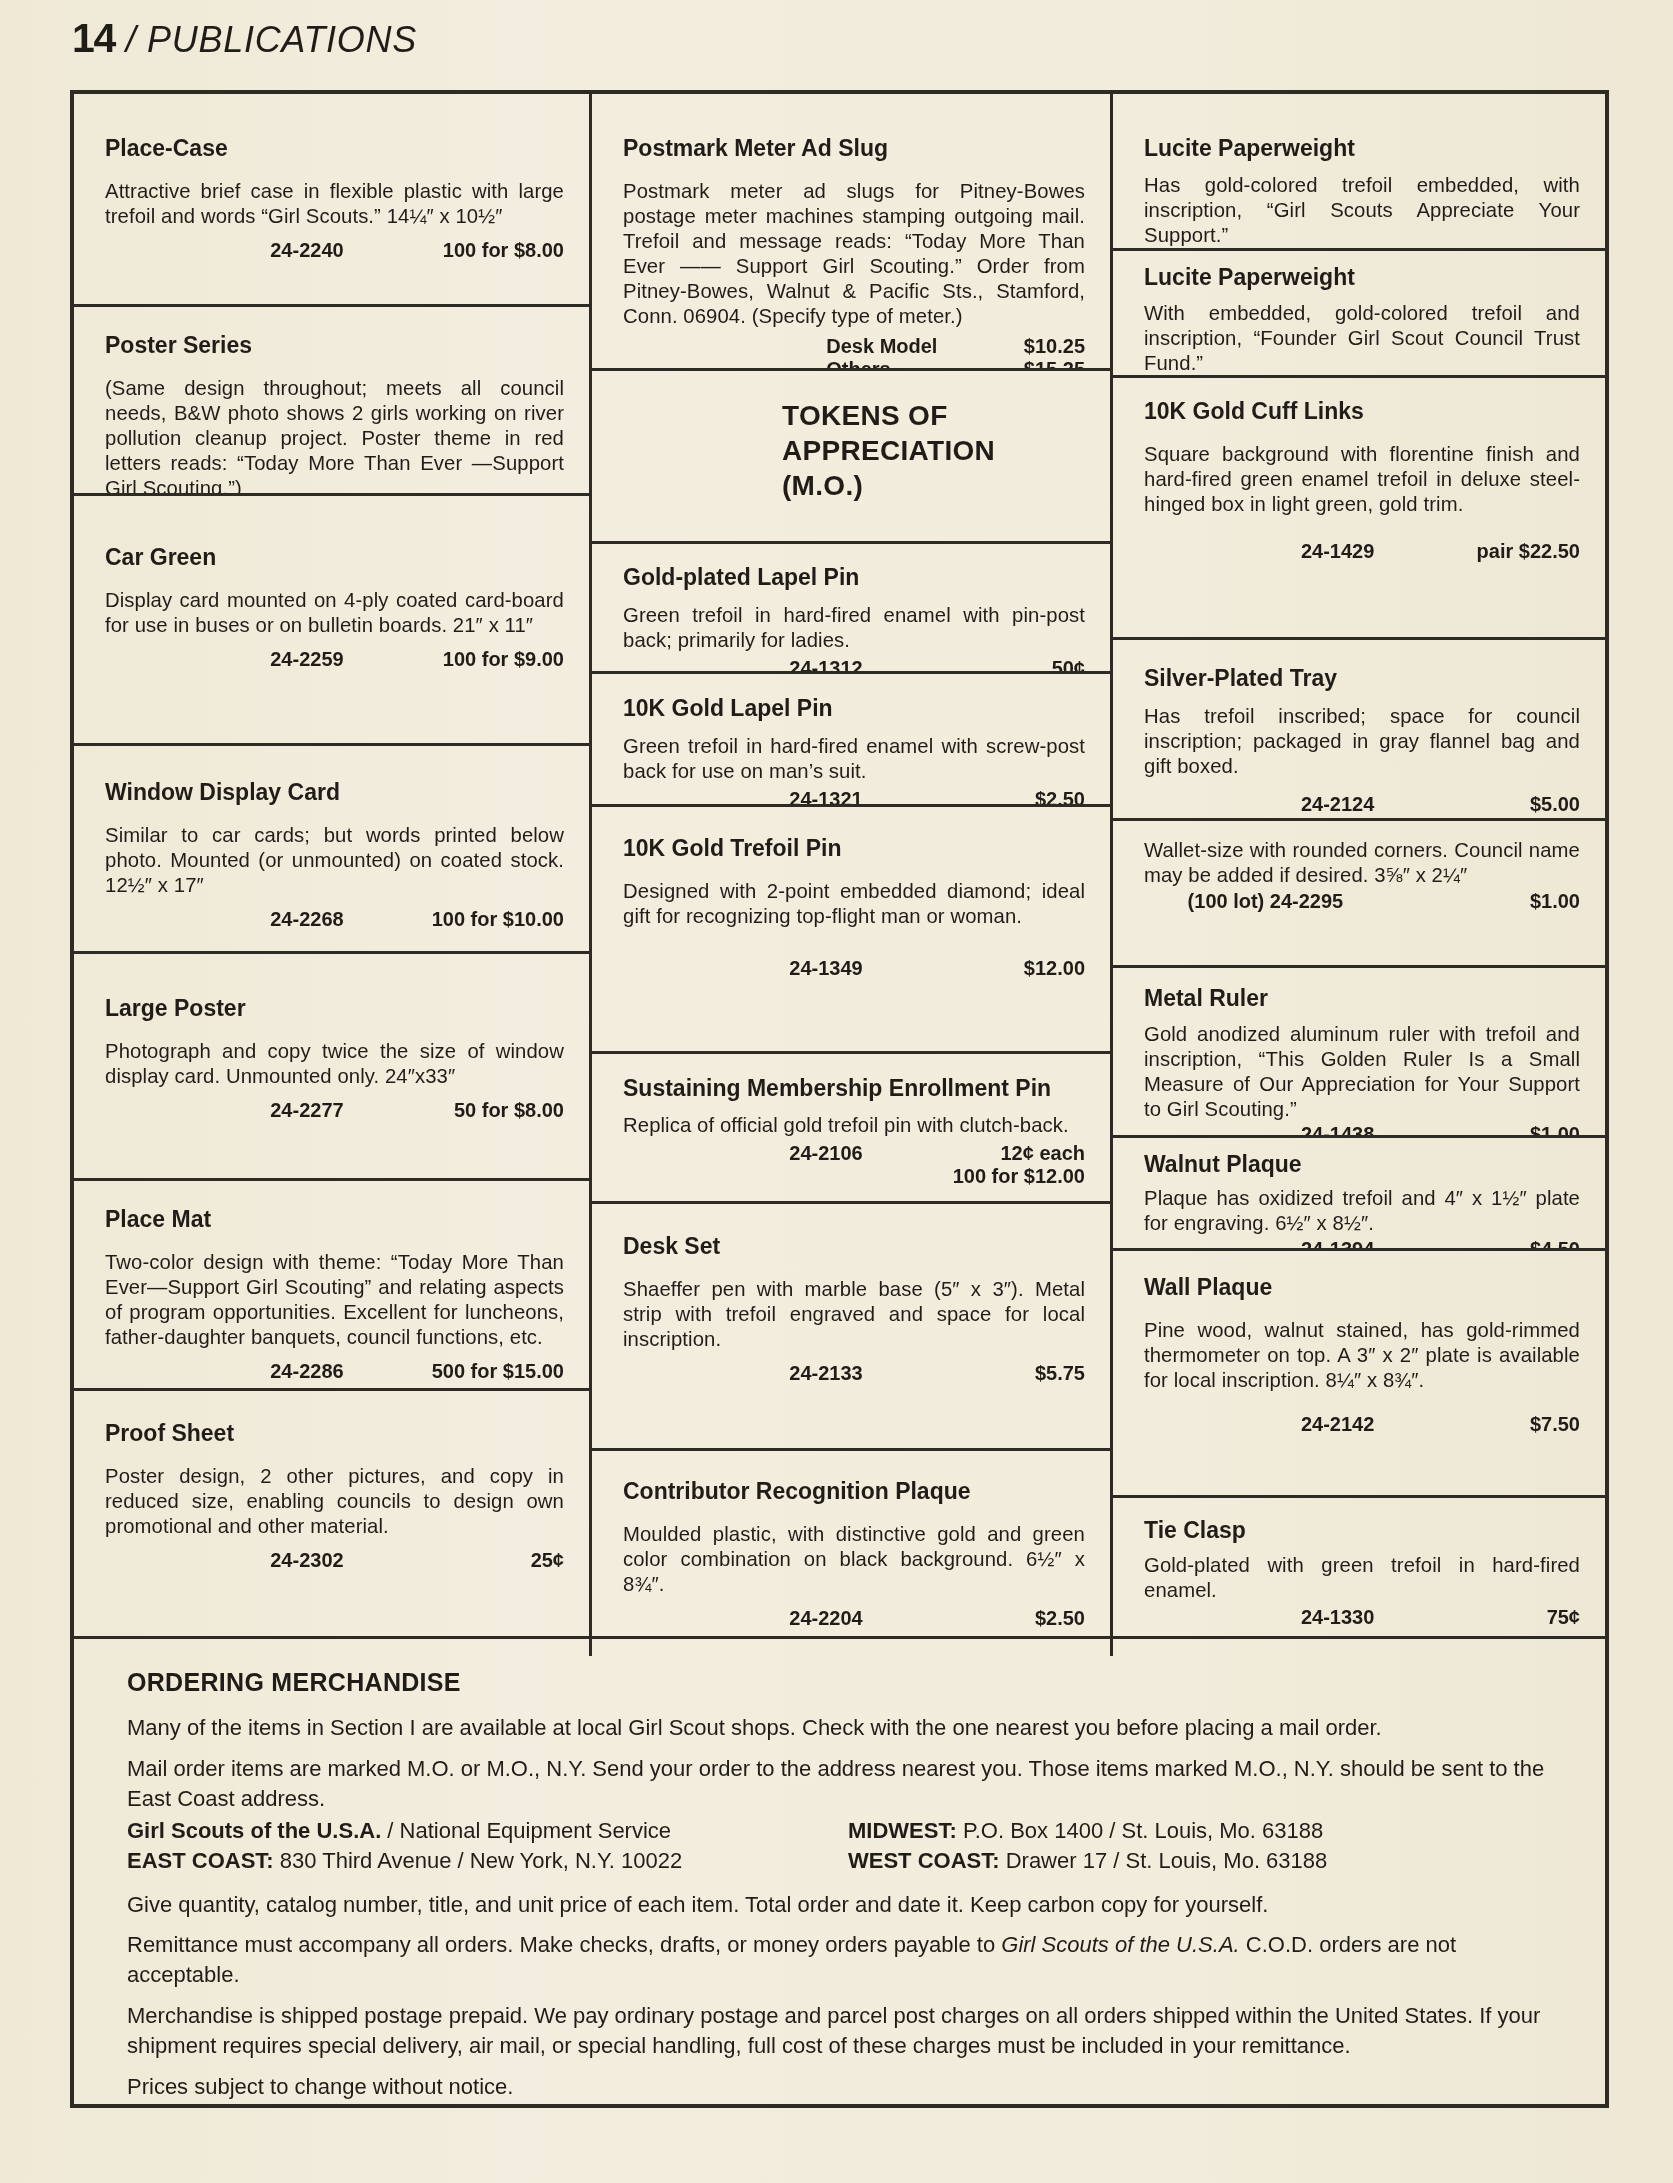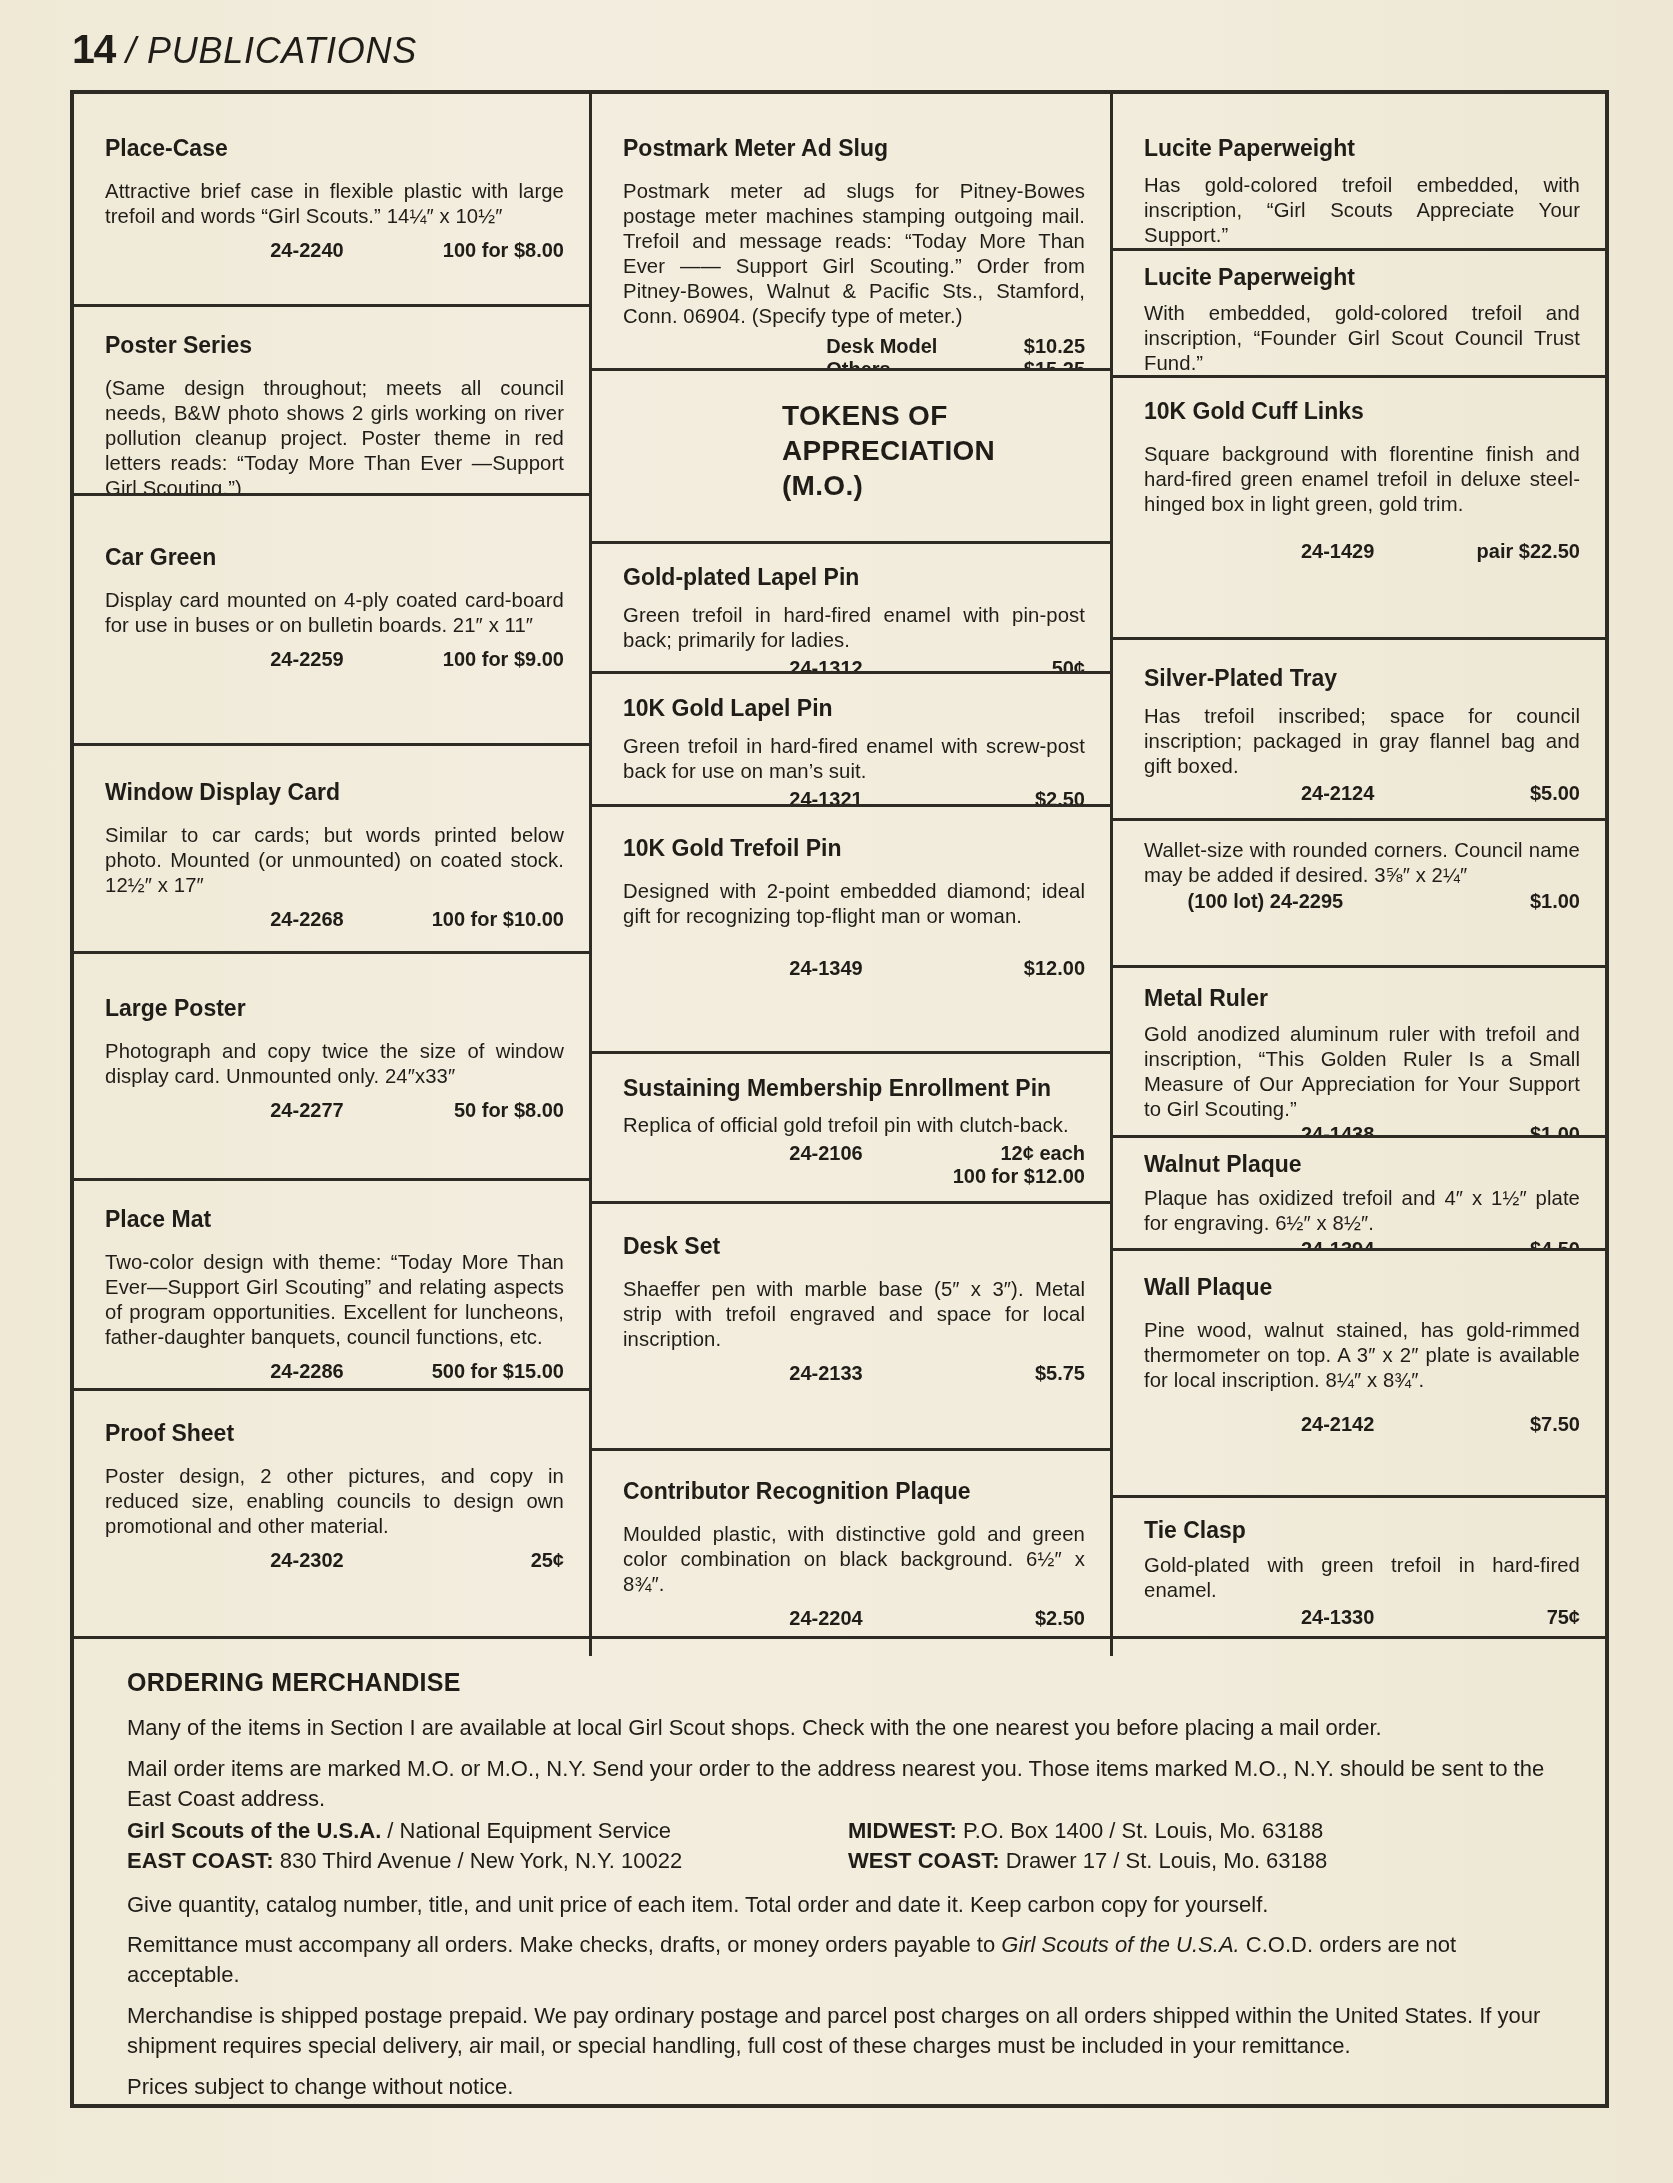--- a/index.html
+++ b/index.html
@@ -10,21 +10,21 @@
     color:#201d18;
     position:relative;
   }
   .page{
     position:absolute;inset:0;
     background:#f1ecdb;
     background-image:linear-gradient(90deg,#efe9d6 0%,#f2edde 30%,#f1ecdb 70%,#ede7d4 100%);
   }
   
   .page-header{
-    position:absolute;top:26px;left:72px;
+    position:absolute;top:15px;left:72px;
     display:flex;align-items:baseline;gap:10.7px;
   }
   .pgnum{font-size:41px;font-weight:800;letter-spacing:-1.3px;}
   .pgsec{font-size:36px;font-style:italic;font-weight:500;letter-spacing:0.7px;}
   
   .catalog-box{
     position:absolute;left:70px;top:90px;width:1539px;
     border:4px solid #2e2b25;
     box-sizing:border-box;
     background:transparent;
@@ -265,21 +265,21 @@
           <p class="item-body">Square background with florentine finish and hard-fired green enamel trefoil in deluxe steel-hinged box in light green, gold trim.</p>
           <div class="codeline" style="margin-top:23px">
             <span class="code">24-1429</span>
             <span class="price">pair $22.50</span>
           </div>
         </section>
 
         <section class="cell" style="height:181px">
           <h3 class="item-title" style="margin-bottom:12px">Silver-Plated Tray</h3>
           <p class="item-body">Has trefoil inscribed; space for council inscription; packaged in gray flannel bag and gift boxed.</p>
-          <div class="codeline" style="margin-top:3px">
+          <div class="codeline" style="margin-top:14px">
             <span class="code">24-2124</span>
             <span class="price">$5.00</span>
           </div>
         </section>
 
         <section class="cell" style="height:147px;padding-top:17.3px">
           <p class="item-body">Wallet-size with rounded corners. Council name may be added if desired. 3⅝″ x 2¼″</p>
           <div class="codeline narrow" style="margin-top:1.3px">
             <span class="code">(100 lot) 24-2295</span>
             <span class="price">$1.00</span>

